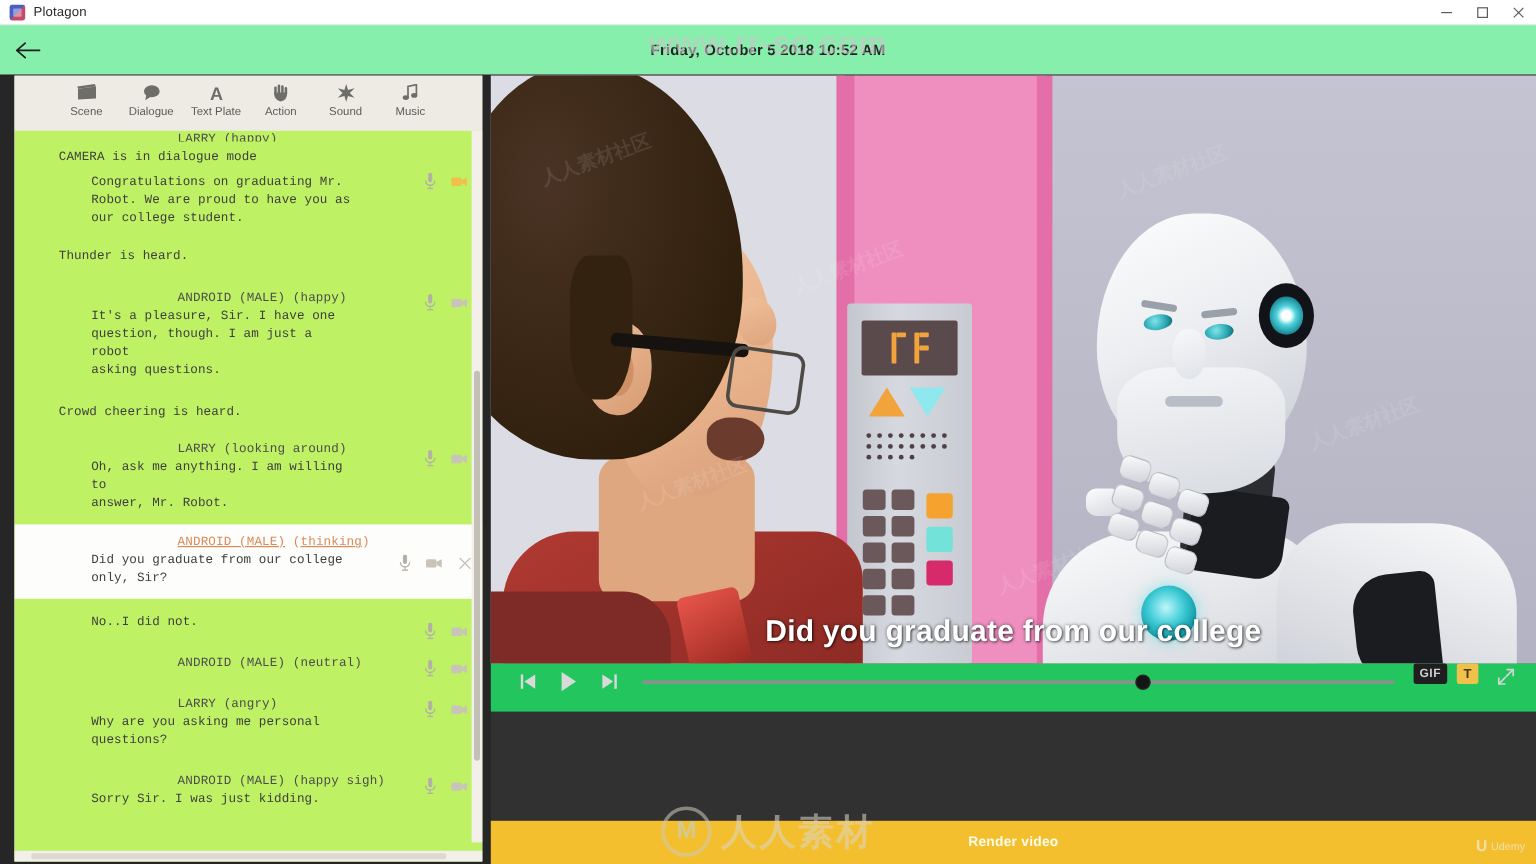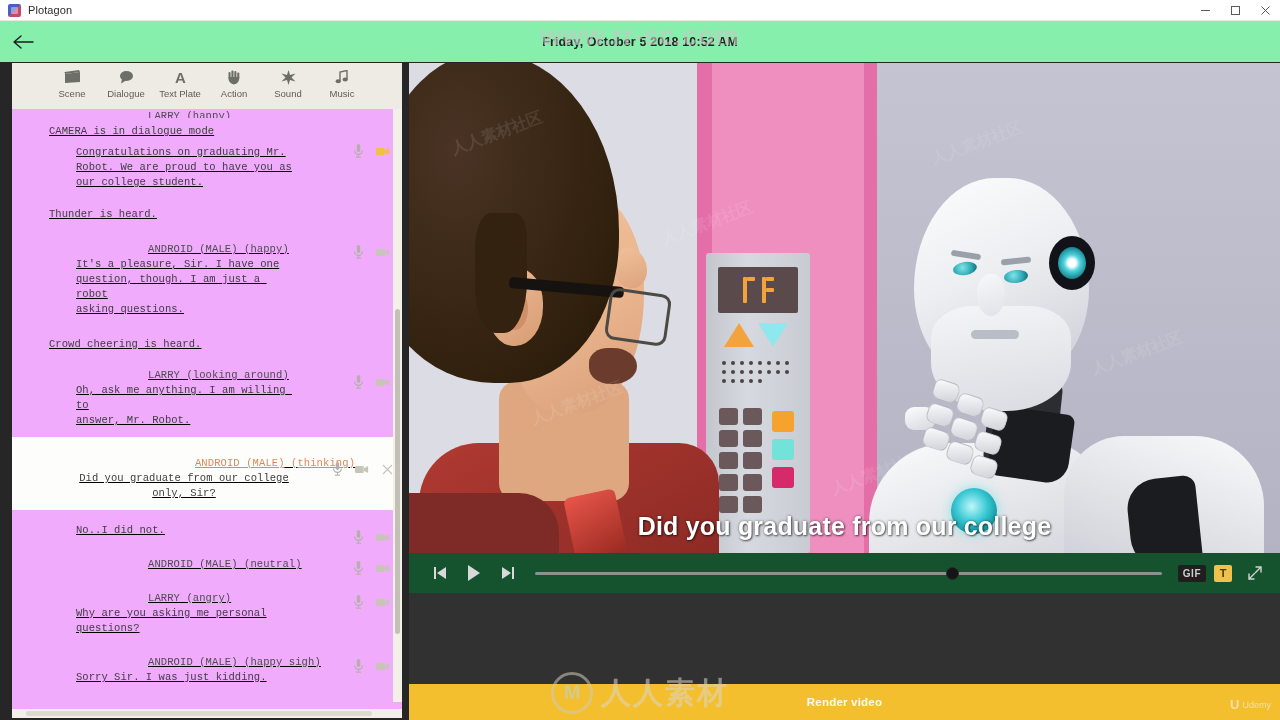--- a/index.html
+++ b/index.html
@@ -76,22 +76,21 @@
   .tool {
     width: 54px; display: flex; flex-direction: column;
     align-items: center; gap: 2px; color: #6b6b66;
   }
   .tool .ticon { height: 18px; display: flex; align-items: center; justify-content: center; }
   .tool .tlabel { font-size: 9.5px; color: #5c5c57; white-space: nowrap; }
   .tool svg { display: block; fill: #6e6e68; }
 
   .script-scroll {
     flex: 1; position: relative; overflow: hidden;
-    background: #f0abfc;
-    text-decoration: underline;
+    background: #bef264;
   }
   .script-inner { padding: 0 0 6px 0; }
 
   .blk { position: relative; padding: 3px 0; }
   .blk.sel { background: #fdfdfb; }
   .cue {
     font-family: "Liberation Mono", monospace;
     font-size: 10.5px; color: #4d4d4d; letter-spacing: .1px;
     padding-left: 136px; line-height: 15px; white-space: pre;
   }
@@ -328,22 +327,22 @@
     position:absolute; left:0; right:0; bottom: 12px;
     text-align:center;
     font-size: 25px; color:#ffffff; font-weight:bold;
     letter-spacing:.2px;
     text-shadow: 0 0 3px rgba(0,0,0,.45), 1px 1px 2px rgba(0,0,0,.55);
   }
 
   
   .controls {
     position:absolute; left:0; top:490px; width:871px; height:40px;
-    background:#14532d;
-    display:flex; align-items:center; padding: 0 14px; gap: 0;
+    background:#22c55e;
+    display:flex; align-items:flex-start; padding: 0 14px; gap: 0;
   }
   .tbtn {
     width: 34px; height: 30px; display:flex; align-items:center; justify-content:center;
     color:#d9d9d9;
   }
   .tbtn svg { display:block; fill:#d9d9d9; }
   .seek {
     position:relative; flex:1; height:30px; margin:0 16px 0 10px;
     display:flex; align-items:center;
   }
@@ -585,21 +584,21 @@
             </span>
             <span class="ic">
               <svg width="16" height="11" viewBox="0 0 16 11">
                   <rect x="0" y="1.5" width="10" height="8" rx="1.5" class="cam-fill"></rect>
                   <path d="M10 4 L15 1.5 L15 9.5 L10 7 Z" class="cam-fill"></path>
                 </svg>
             </span>
           </div>
         </div>
 
-        <div class="blk sel" style="padding-top:19px;padding-bottom:9px;margin-top:6px;text-align:center;">
+        <div class="blk sel" style="padding-top:8px;padding-bottom:9px;margin-top:6px;">
           <div class="cue sel-cue"><u>ANDROID (MALE)</u> (<u>thinking</u>)</div>
           <div class="line">Did you graduate from our college
 only, Sir?</div>
           <div class="rowicons" style="top:25px;right:8px;">
             <span class="ic">
               <svg width="9" height="14" viewBox="0 0 9 14">
                   <rect x="2.8" y="0" width="3.4" height="8" rx="1.7" class="mic-fill"></rect>
                   <path d="M0.6 6.5 a3.9 3.9 0 0 0 7.8 0" fill="none" stroke="#b4b0a8" stroke-width="1.2"></path>
                   <rect x="4" y="10.2" width="1" height="2.6" class="mic-fill"></rect>
                   <rect x="2" y="12.6" width="5" height="1.1" class="mic-fill"></rect>

